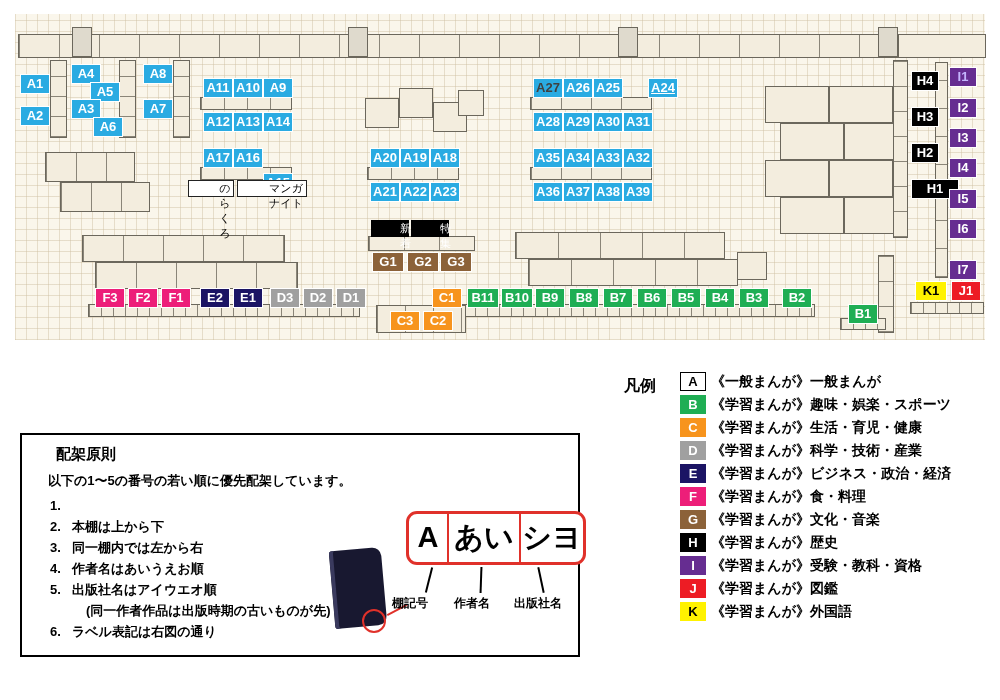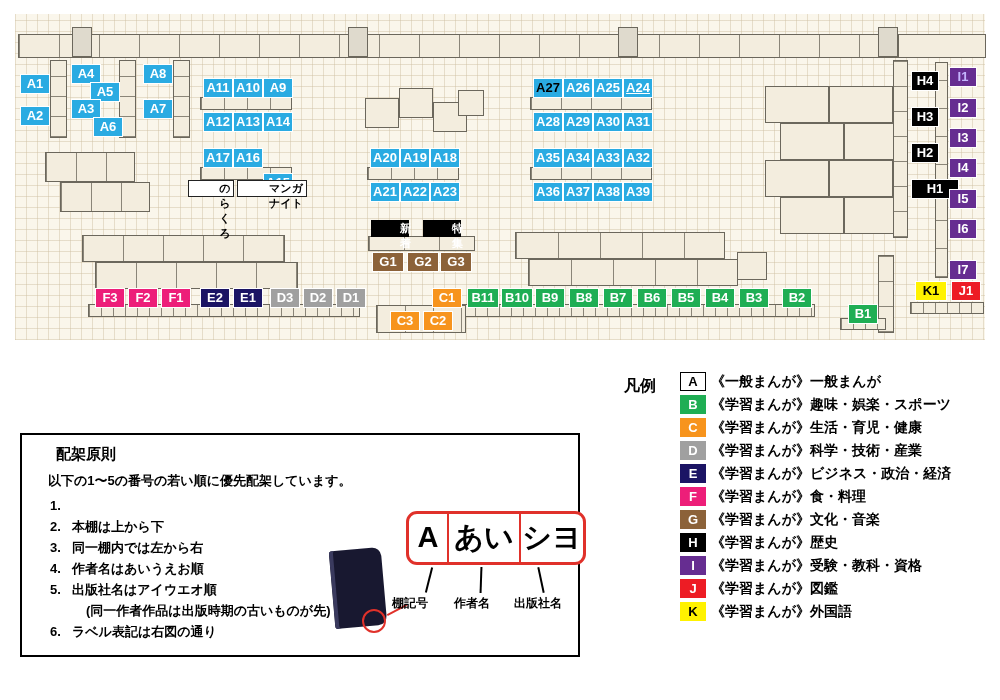--- a/index.html
+++ b/index.html
@@ -19,21 +19,21 @@
   }
   .shelf { position:absolute; background:#f3edde; border:1px solid #6b675c; }
   .pillar { position:absolute; background:#dfdacd; border:1px solid #6b675c; }
   .shelf-label {
     position:absolute; width:30px; height:20px; line-height:18px;
     text-align:center; font-weight:bold; font-size:13px;
     border:1px solid #ffffff;
   }
   .map-text {
     position:absolute; height:17px; line-height:15px; text-align:center;
-    font-weight:bold; font-size:11px;padding-left:28px;
+    font-weight:normal; font-size:11px;padding-left:28px;
   }
   .map-text.outline { background:#ffffff; color:#000000; border:1px solid #222222; }
   .map-text.black   { background:#000000; color:#ffffff; border:1px solid #000000; }
   
   .legend { position:absolute; left:622px; top:370px; width:372px; height:266px; }
   .legend-title { position:absolute; left:2px; top:6px; font-size:16px; font-weight:bold; color:#000; }
   .legend-rows { position:absolute; left:58px; top:0; }
   .legend-row { display:flex; align-items:center; height:23px; }
   .legend-chip {
     display:inline-block; width:26px; height:19px; line-height:17px;
@@ -143,24 +143,24 @@
       <div class="shelf-label" style="left: 71px; top: 99px; background: rgb(42, 171, 226); color: rgb(255, 255, 255);">A3</div>
       <div class="shelf-label" style="left: 93px; top: 117px; background: rgb(42, 171, 226); color: rgb(255, 255, 255);">A6</div>
       <div class="shelf-label" style="left: 143px; top: 64px; background: rgb(42, 171, 226); color: rgb(255, 255, 255);">A8</div>
       <div class="shelf-label" style="left: 143px; top: 99px; background: rgb(42, 171, 226); color: rgb(255, 255, 255);">A7</div>
       <div class="shelf-label" style="left: 203px; top: 78px; background: rgb(42, 171, 226); color: rgb(255, 255, 255);">A11</div>
       <div class="shelf-label" style="left: 233px; top: 78px; background: rgb(42, 171, 226); color: rgb(255, 255, 255);">A10</div>
       <div class="shelf-label" style="left: 263px; top: 78px; background: rgb(42, 171, 226); color: rgb(255, 255, 255);">A9</div>
       <div class="shelf-label" style="left: 203px; top: 112px; background: rgb(42, 171, 226); color: rgb(255, 255, 255);">A12</div>
       <div class="shelf-label" style="left: 233px; top: 112px; background: rgb(42, 171, 226); color: rgb(255, 255, 255);">A13</div>
       <div class="shelf-label" style="left: 263px; top: 112px; background: rgb(42, 171, 226); color: rgb(255, 255, 255);">A14</div>
-      <div class="shelf-label" style="left: 533px; top: 78px; background: rgb(42, 171, 226); color: #000000;">A27</div>
+      <div class="shelf-label" style="left: 533px; top: 78px; background: rgb(42, 171, 226); color: #404040;">A27</div>
       <div class="shelf-label" style="left: 563px; top: 78px; background: rgb(42, 171, 226); color: rgb(255, 255, 255);">A26</div>
       <div class="shelf-label" style="left: 593px; top: 78px; background: rgb(42, 171, 226); color: rgb(255, 255, 255);">A25</div>
-      <div class="shelf-label" style="left: 623px; top: 78px; background: rgb(42, 171, 226); color: rgb(255, 255, 255); text-decoration: underline;">A24</div>
+      <div class="shelf-label" style="left: 648px; top: 78px; background: rgb(42, 171, 226); color: rgb(255, 255, 255); text-decoration: underline;">A24</div>
       <div class="shelf-label" style="left: 533px; top: 112px; background: rgb(42, 171, 226); color: rgb(255, 255, 255);">A28</div>
       <div class="shelf-label" style="left: 563px; top: 112px; background: rgb(42, 171, 226); color: rgb(255, 255, 255);">A29</div>
       <div class="shelf-label" style="left: 593px; top: 112px; background: rgb(42, 171, 226); color: rgb(255, 255, 255);">A30</div>
       <div class="shelf-label" style="left: 623px; top: 112px; background: rgb(42, 171, 226); color: rgb(255, 255, 255);">A31</div>
       <div class="shelf-label" style="left: 203px; top: 148px; background: rgb(42, 171, 226); color: rgb(255, 255, 255);">A17</div>
       <div class="shelf-label" style="left: 233px; top: 148px; background: rgb(42, 171, 226); color: rgb(255, 255, 255);">A16</div>
       <div class="shelf-label" style="left: 263px; top: 148px; background: rgb(42, 171, 226); color: rgb(255, 255, 255); margin-top: 25px;">A15</div>
       <div class="shelf-label" style="left: 370px; top: 148px; background: rgb(42, 171, 226); color: rgb(255, 255, 255);">A20</div>
       <div class="shelf-label" style="left: 400px; top: 148px; background: rgb(42, 171, 226); color: rgb(255, 255, 255);">A19</div>
       <div class="shelf-label" style="left: 430px; top: 148px; background: rgb(42, 171, 226); color: rgb(255, 255, 255);">A18</div>
@@ -209,21 +209,21 @@
       <div class="shelf-label" style="left: 949px; top: 128px; width: 28px; background: rgb(102, 45, 145); color: rgb(255, 255, 255);">I3</div>
       <div class="shelf-label" style="left: 949px; top: 158px; width: 28px; background: rgb(102, 45, 145); color: rgb(255, 255, 255);">I4</div>
       <div class="shelf-label" style="left: 949px; top: 189px; width: 28px; background: rgb(102, 45, 145); color: rgb(255, 255, 255);">I5</div>
       <div class="shelf-label" style="left: 949px; top: 219px; width: 28px; background: rgb(102, 45, 145); color: rgb(255, 255, 255);">I6</div>
       <div class="shelf-label" style="left: 949px; top: 260px; width: 28px; background: rgb(102, 45, 145); color: rgb(255, 255, 255);">I7</div>
       <div class="shelf-label" style="left: 915px; top: 281px; width: 32px; background: rgb(255, 242, 0); color: rgb(0, 0, 0);">K1</div>
       <div class="shelf-label" style="left: 951px; top: 281px; width: 30px; background: rgb(237, 28, 36); color: rgb(255, 255, 255);">J1</div>
       <div class="map-text outline" style="left: 188px; top: 180px; width: 46px;">のらくろ</div>
       <div class="map-text outline" style="left: 237px; top: 180px; width: 70px;">マンガナイト</div>
       <div class="map-text black" style="left: 371px; top: 220px; width: 38px;">新着</div>
-      <div class="map-text black" style="left: 423px; top: 220px; width: 38px;">特集</div>
+      <div class="map-text black" style="left: 411px; top: 220px; width: 38px;">特集</div>
     </div>
 </div>
 
 <div class="legend">
   <div class="legend-title">凡例</div>
   <div class="legend-rows" id="legend-rows">
       <div class="legend-row">
         <span class="legend-chip" style="background: rgb(255, 255, 255); color: rgb(0, 0, 0); border-color: rgb(0, 0, 0);">A</span>
         <span class="legend-series">《一般まんが》</span>
         <span class="legend-label">一般まんが</span>

